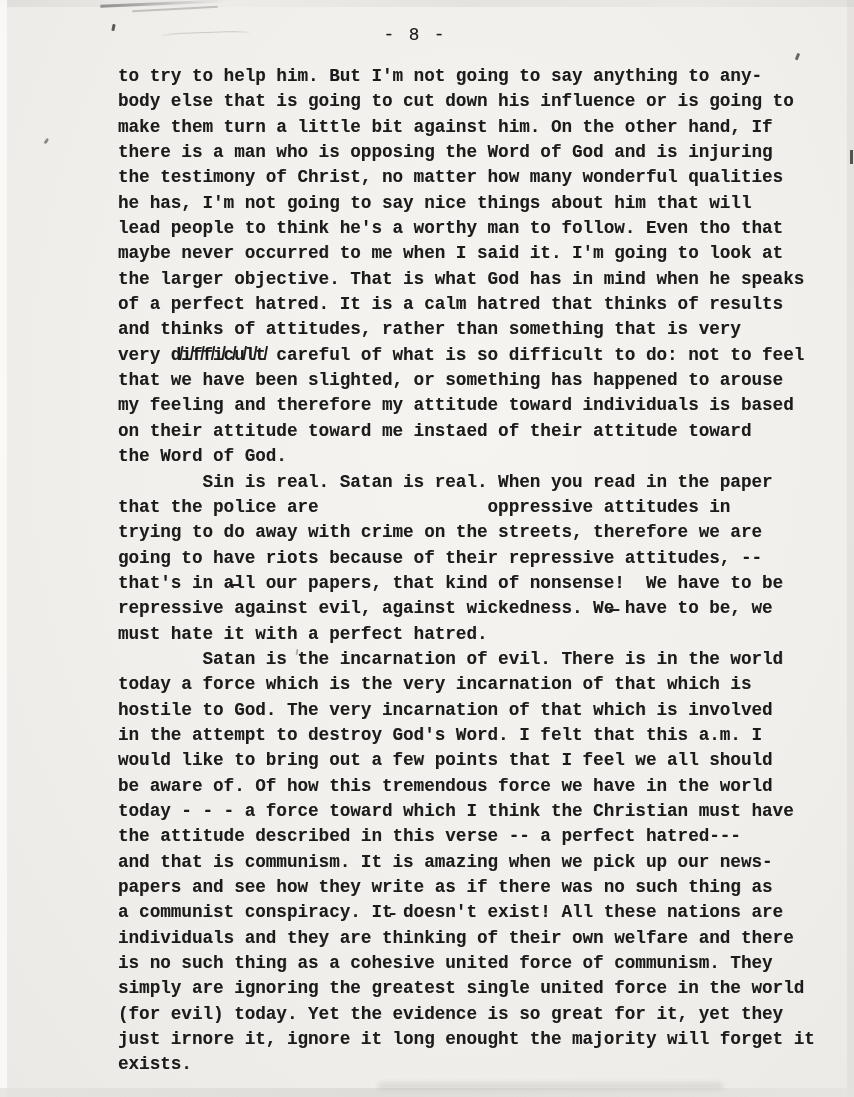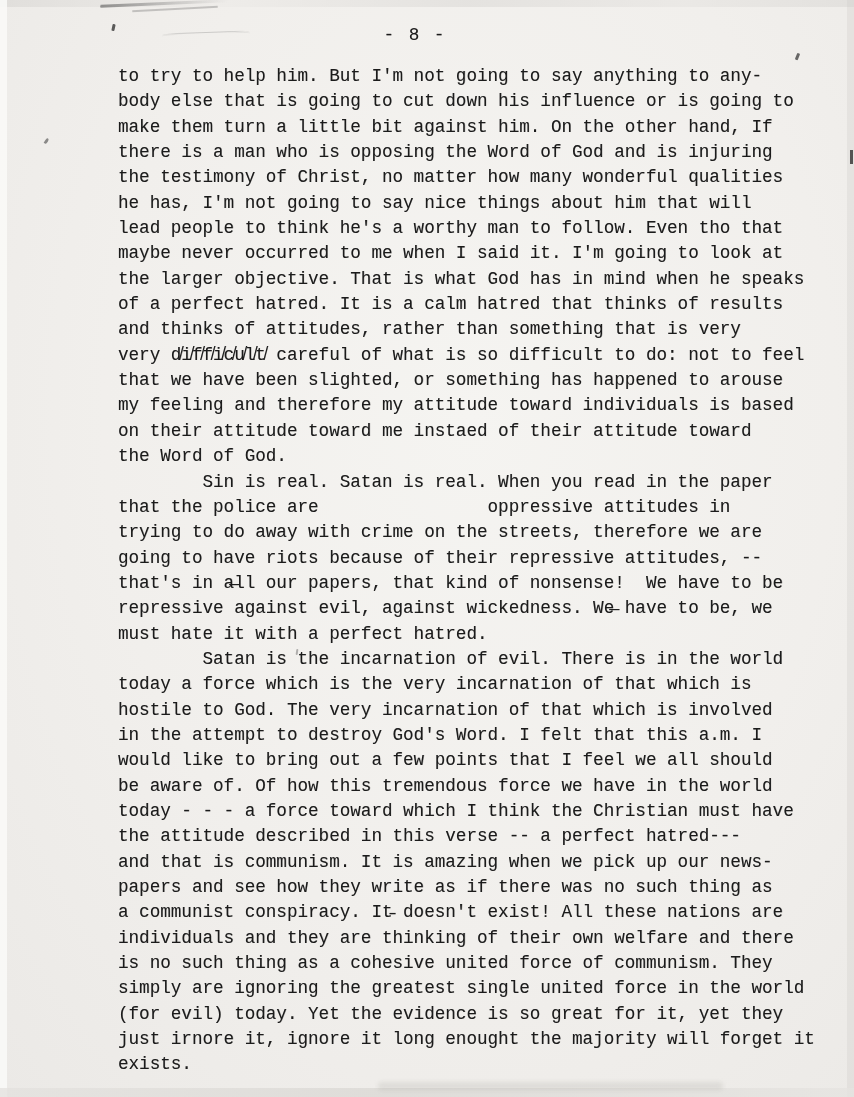--- a/index.html
+++ b/index.html
@@ -31,21 +31,21 @@
   }
   .body-text {
     position: absolute;
     left: 118px;
     top: 64px;
     font-size: 17.6px;
     line-height: 25.35px;
     white-space: pre;
     text-shadow: 0.3px 0.3px 0.5px rgba(35,35,35,0.35);
   }
-  .body-text .line { height: 25.35px; }
+  .body-text .line { height: 25.35px; font-weight: bold; }
 
   
   .artifact { position: absolute; pointer-events: none; }
   .top-edge-shade {
     left: 0; top: 0; width: 100%; height: 7px;
     background: linear-gradient(90deg, #d9d7d4, #edebe8 25%, #dddbd8 55%, #e7e5e2 80%, #dcdad7);
     opacity: 0.65;
   }
   .left-edge {
     left: 0; top: 0; width: 7px; height: 100%;

